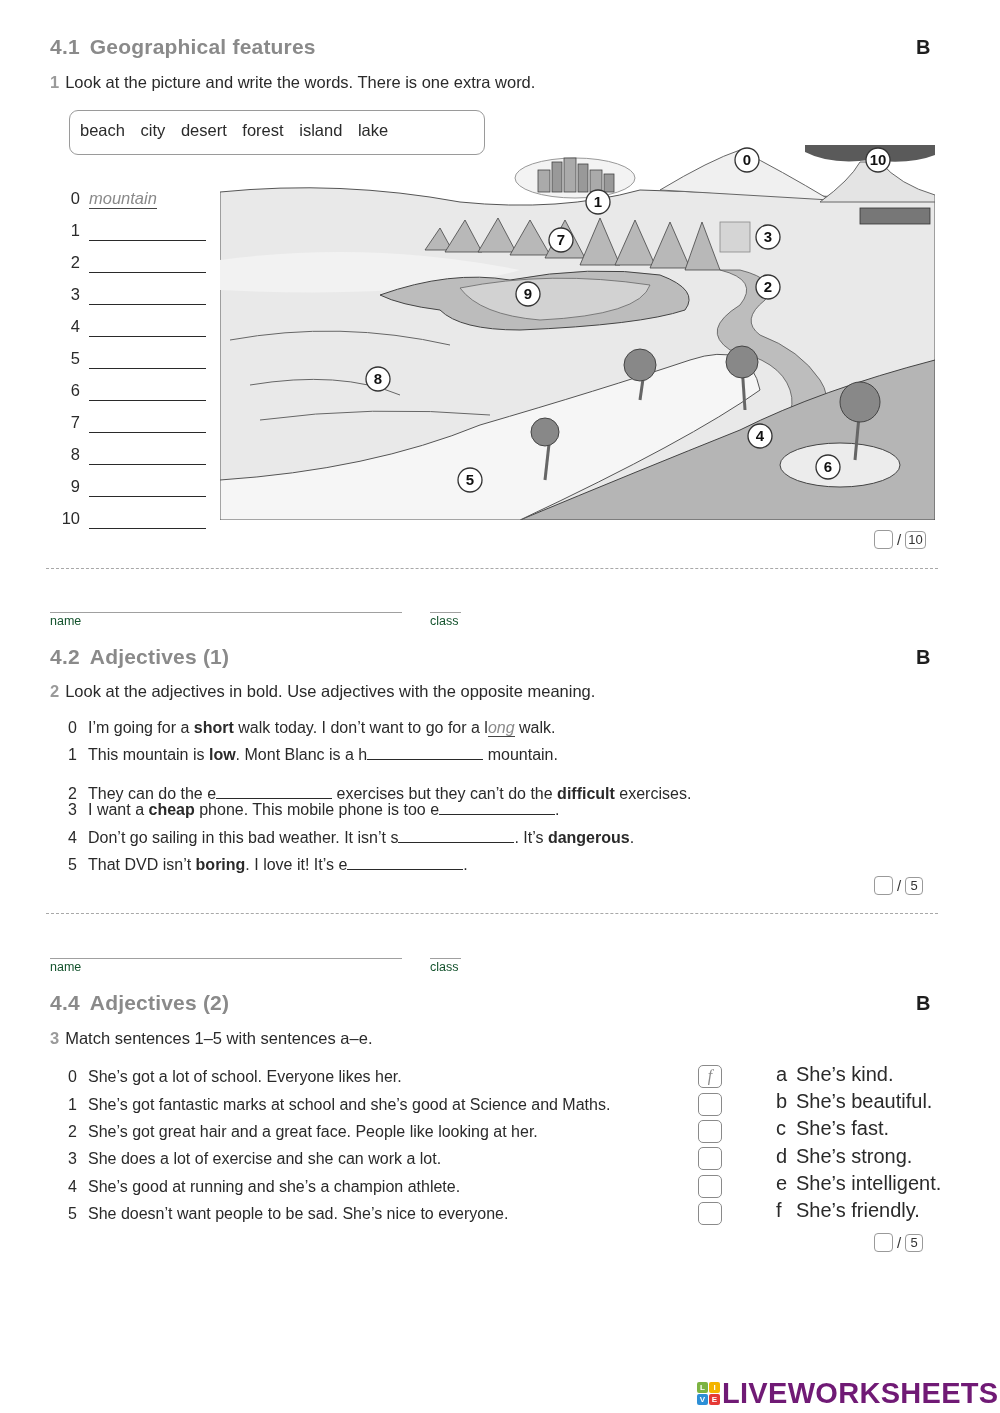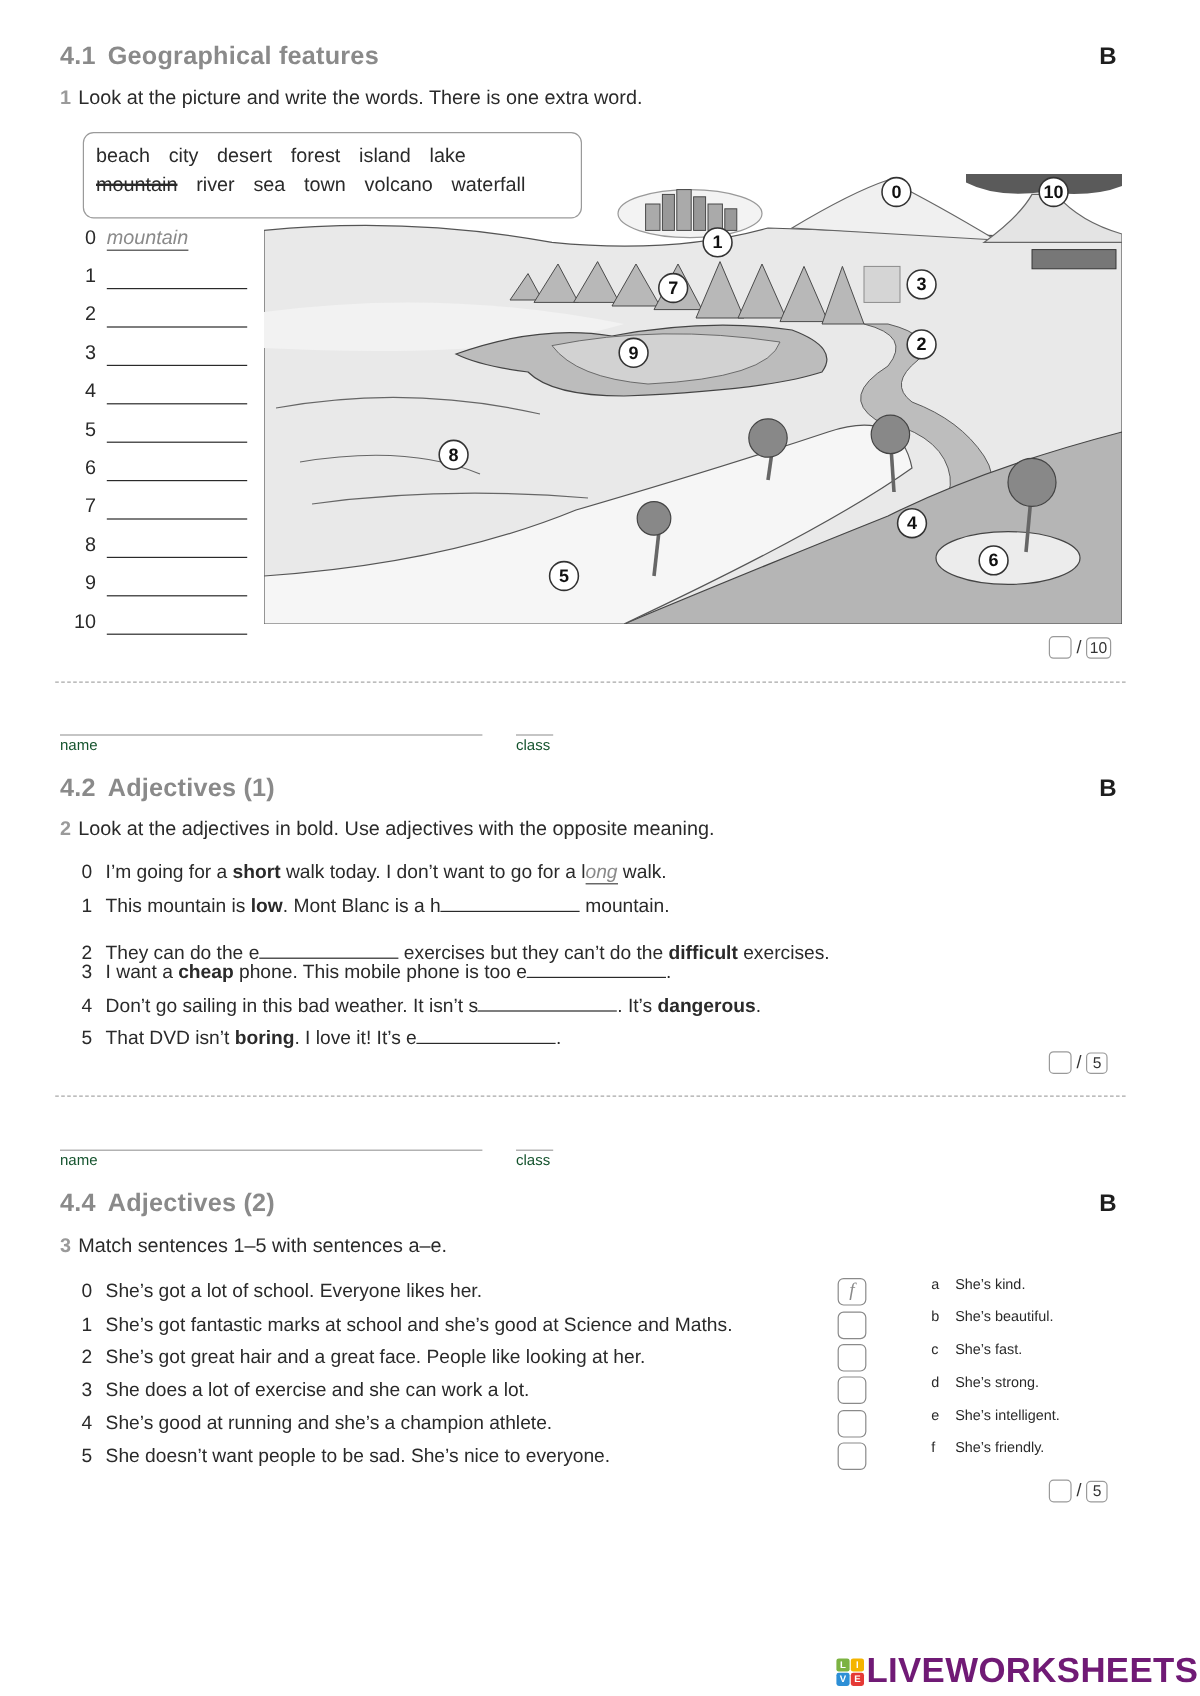--- a/index.html
+++ b/index.html
@@ -6,21 +6,21 @@
   html, body { width: 1000px; height: 1413px; background: #ffffff; overflow: hidden; }
   body { font-family: "Liberation Sans", "DejaVu Sans", sans-serif; color: #2a2a2a; position: relative; }
 
   .sec-title { position: absolute; left: 50px; font-size: 21px; font-weight: bold; color: #8a8a8a; letter-spacing: 0.2px; }
   .sec-title .num { margin-right: 10px; }
   .level { position: absolute; left: 916px; font-size: 20px; font-weight: bold; color: #1e1e1e; }
   .instr { position: absolute; left: 50px; font-size: 16.5px; color: #2a2a2a; }
   .instr .qn { color: #9a9a9a; font-weight: bold; margin-right: 6px; }
 
   
-  .wordbox { position: absolute; left: 69px; top: 110px; width: 416px; height: 72px; border: 1.5px solid #9a9a9a; border-radius: 9px; padding: 7px 10px; font-size: 16.5px; line-height: 24px; color: #2a2a2a; }
+  .wordbox { position: absolute; left: 69px; top: 110px; width: 416px; height: 45px; border: 1.5px solid #9a9a9a; border-radius: 9px; padding: 7px 10px; font-size: 16.5px; line-height: 24px; color: #2a2a2a; }
   .wordbox span { margin-right: 11px; }
   .wordbox .struck { text-decoration: line-through; text-decoration-thickness: 2px; }
 
   
   .ans-row { position: absolute; left: 58px; height: 28px; width: 160px; font-size: 16.5px; }
   .ans-row .n { position: absolute; right: 138px; top: 3px; color: #2a2a2a; }
   .ans-row .line { position: absolute; left: 31px; top: 22px; width: 117px; border-bottom: 1.3px solid #2a2a2a; }
   .ans-row .ex { position: absolute; left: 31px; top: 2px; font-style: italic; color: #8a8a8a; border-bottom: 1.3px solid #444; padding-bottom: 0; line-height: 20px; }
 
   
@@ -36,21 +36,21 @@
   .class-line { position: absolute; left: 430px; width: 31px; border-top: 1px solid #a0a0a0; }
   .small-lbl { position: absolute; font-size: 12.5px; color: #14532d; }
 
   .sent { position: absolute; left: 68px; font-size: 16px; color: #2a2a2a; white-space: nowrap; }
   .sent .n { display: inline-block; width: 20px; }
   .sent b { font-weight: bold; }
   .blank { display: inline-block; border-bottom: 1.2px solid #2a2a2a; height: 14px; vertical-align: baseline; }
   .sent .ex-ans { font-style: italic; color: #8a8a8a; border-bottom: 1.2px solid #444; margin-top: 20px; }
 
   .match-box { position: absolute; left: 698px; width: 24px; height: 23px; border: 1.5px solid #8a8a8a; border-radius: 5px; font-style: italic; color: #8a8a8a; font-size: 16px; text-align: center; line-height: 20px; font-family: "Liberation Serif", serif; }
-  .opt { position: absolute; left: 776px; font-size: 12px; color: #2a2a2a; white-space: nowrap; }
+  .opt { position: absolute; left: 776px; font-size: 20px; color: #2a2a2a; white-space: nowrap; }
   .opt .l { display: inline-block; width: 20px; }
 
   .brand { position: absolute; left: 697px; top: 1377px; display: flex; align-items: center; }
   .brand .tiles { display: grid; grid-template-columns: 11px 11px; grid-template-rows: 11px 11px; gap: 1px; margin-right: 2px; }
   .brand .tile { font-size: 8px; font-weight: bold; color: #fff; text-align: center; line-height: 11px; border-radius: 2px; }
   .brand .word { font-size: 29px; font-weight: bold; color: #701a75; letter-spacing: 0.3px; font-family: "Liberation Sans", sans-serif; }
 </style>
 </head>
 <body>
 
@@ -63,28 +63,20 @@
 </div>
 
 <div class="wordbox">
   <div>
     <span>beach</span>
     <span>city</span>
     <span>desert</span>
     <span>forest</span>
     <span>island</span>
     <span>lake</span>
-  </div>
-  <div>
-    <span class="struck">mountain</span>
-    <span>river</span>
-    <span>sea</span>
-    <span>town</span>
-    <span>volcano</span>
-    <span>waterfall</span>
   </div>
 </div>
 
 <div class="ans-row" style="top:186px;">
   <span class="n">0</span>
   <span class="ex">mountain</span>
 </div>
 <div class="ans-row" style="top:218px;">
     <span class="n">1</span>
     <span class="line"></span>

